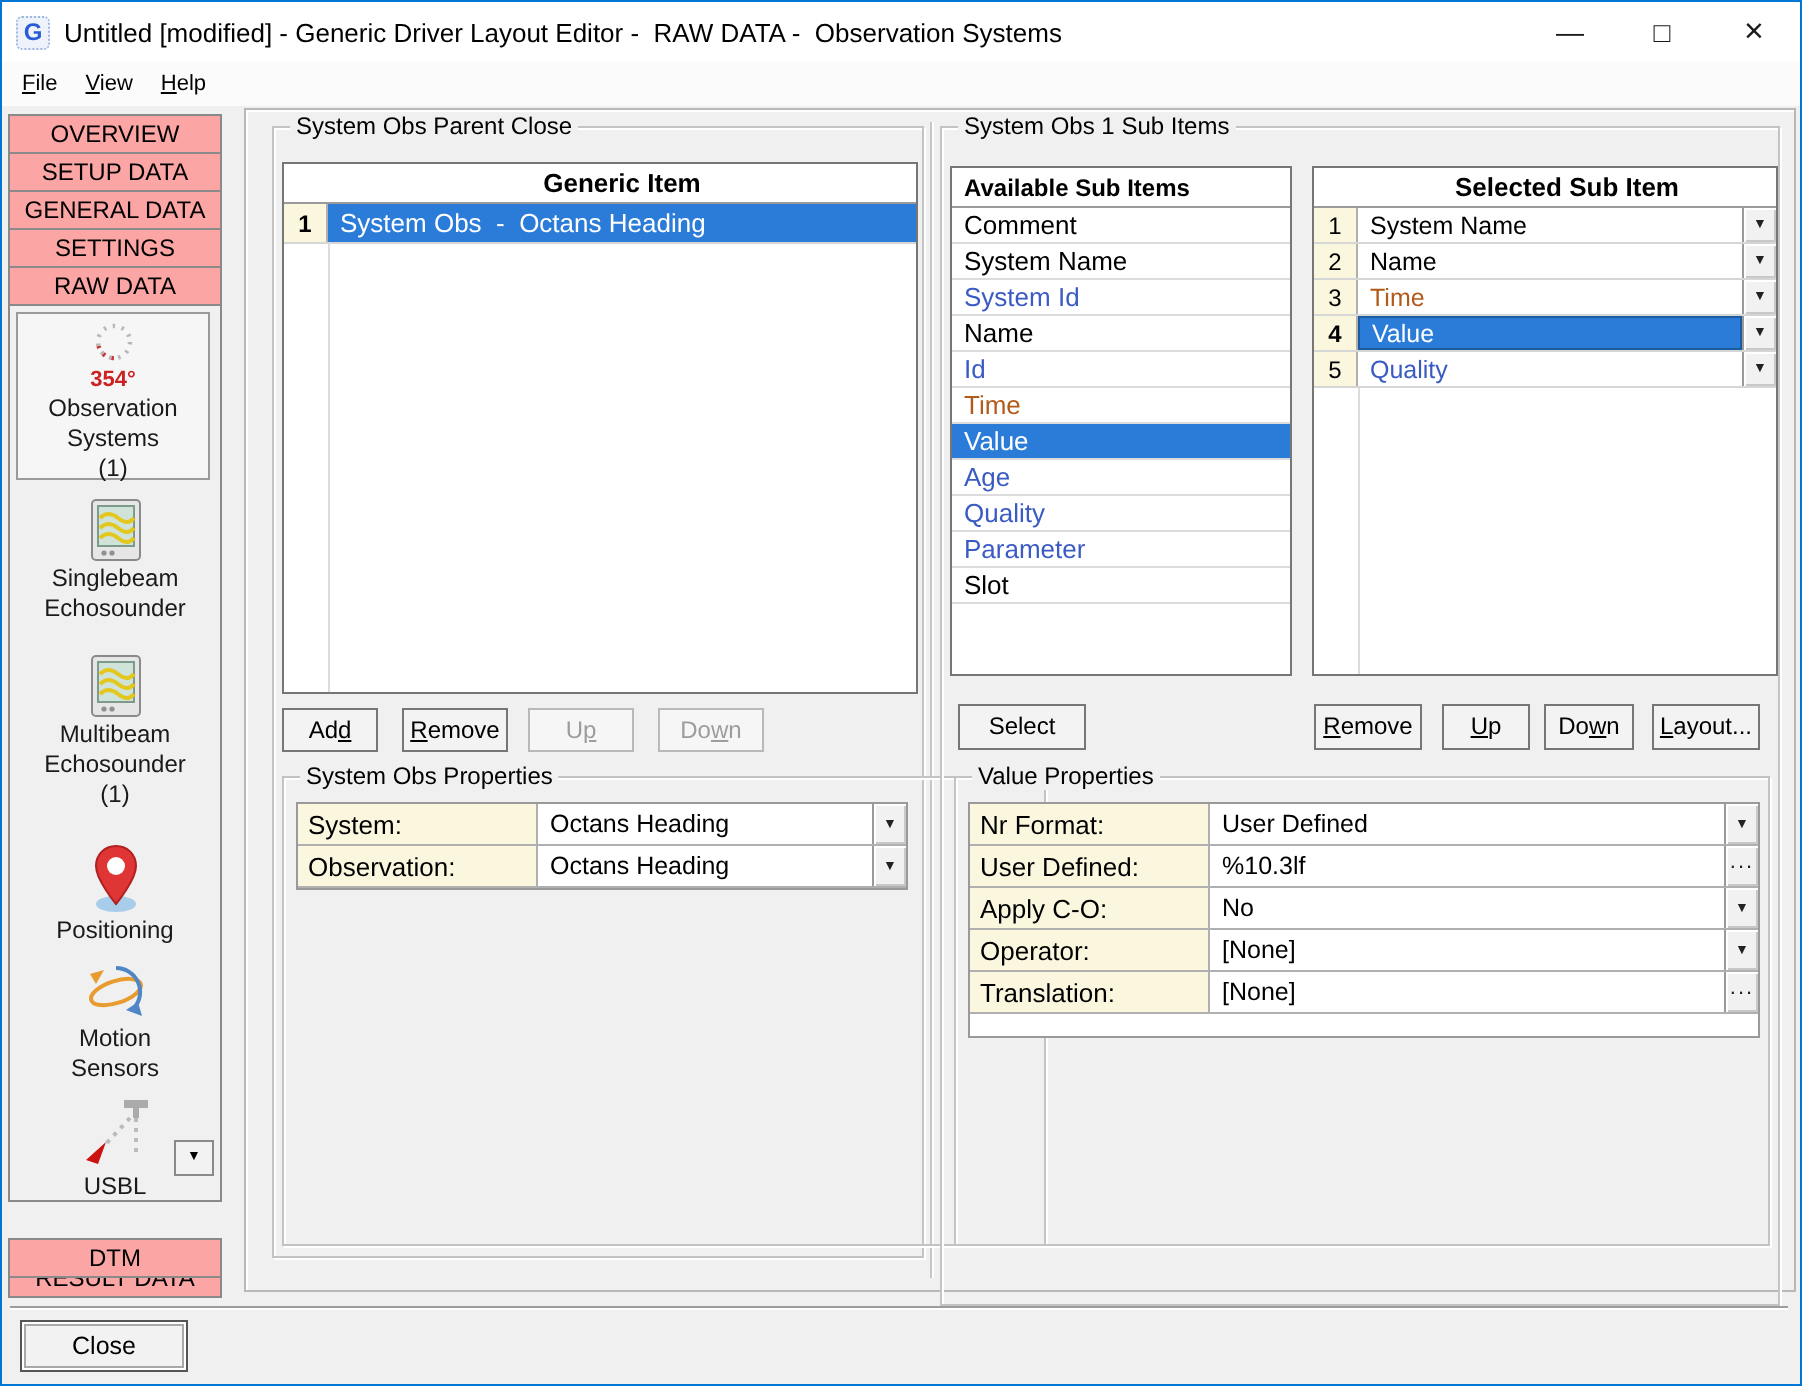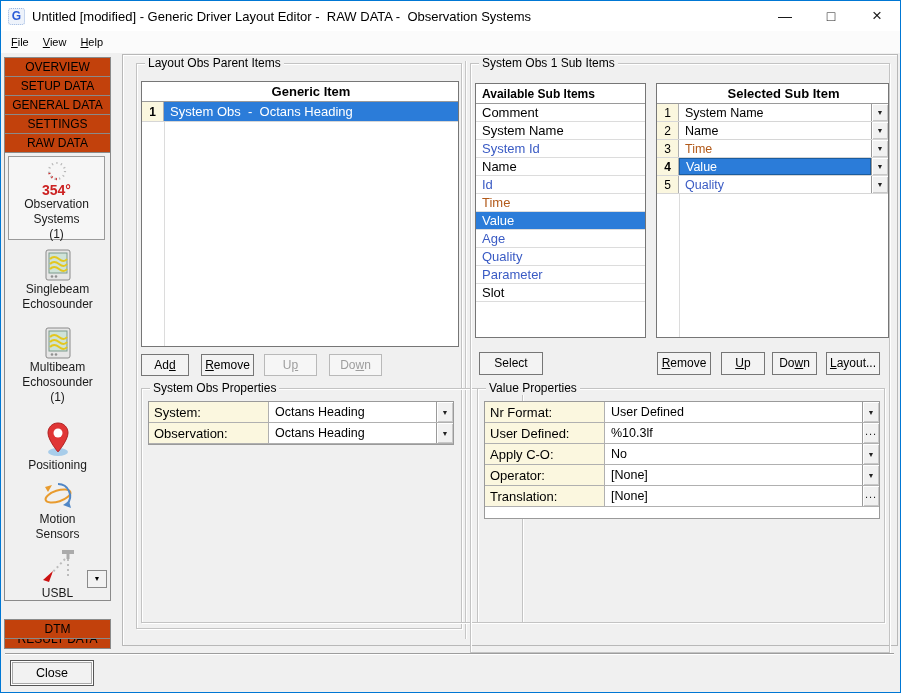--- a/index.html
+++ b/index.html
@@ -25,31 +25,31 @@
   .win-btn { width:46px; height:100%; display:flex; align-items:center; justify-content:center; font-size:14px; color:#1a1a1a; }
   .win-btn.close-glyph { font-size:17px; }
   
   .menubar { height:22px; background:#fbfbfb; display:flex; align-items:center; padding-left:3px; }
   .menu-item { padding:2px 7px; font-size:11px; }
   
   .client { position:relative; height:639px; background:#f0f0f0; }
   
   .nav-btn {
     position:absolute; left:3px; width:107px; height:20px;
-    background:#c2410c; border:1px solid #8a8a8a;
+    background:#fca5a5; border:1px solid #8a8a8a;
     font-size:12px; text-align:center; line-height:18px; padding:0;
     font-family:inherit; color:#000;
   }
   .icon-panel {
     position:absolute; left:3px; top:99px; width:107px; height:449px;
     border:1px solid #8a8a8a; background:#f0f0f0; overflow:hidden;
   }
   .icon-item { position:absolute; left:1px; width:103px; text-align:center; font-size:12px; line-height:15px; color:#1a1a1a; }
   .icon-item.selected { left:3px; width:97px; border:1px solid #9a9a9a; background:#f6f6f6; padding-top:3px; }
-  .icon-badge { color:#cc2222; font-weight:bold; font-size:14px; line-height:14px; }
+  .icon-badge { color:#cc2222; font-weight:bold; font-size:11px; line-height:14px; }
   .icon-glyph { display:block; margin:0 auto 1px auto; }
   .mini-drop {
     position:absolute; left:82px; top:417px; width:20px; height:18px;
     background:#f2f2f2; border:1px solid #8a8a8a; font-size:7px; line-height:14px; text-align:center; padding:0;
   }
   
   .main-panel {
     position:absolute; left:121px; top:1px; width:776px; height:592px;
     background:#f0f0f0; border:1px solid #b8b8b8; box-shadow:inset 1px 1px 0 #fff;
   }
@@ -205,21 +205,21 @@
       <button class="mini-drop"><span>▼</span></button>
     </div>
 
     <button class="nav-btn" style="top:576px">RESULT DATA</button>
     <button class="nav-btn" style="top:566px">DTM</button>
 
     <div class="main-panel">
       <div class="v-divider"></div>
 
       <div class="groupbox" style="left:13px;top:8px;width:326px;height:566px">
-        <div class="group-label">Layout Obs Parent Items</div>
+        <div class="group-label">System Obs Parent Close</div>
 
         <div class="grid" style="left:4px;top:17px;width:318px;height:266px">
           <div class="grid-header">
             <div class="numcol hdr"></div>
             <div class="valcol center">Generic Item</div>
           </div>
           <div class="grid-row">
             <div class="numcol" style="font-weight:bold">1</div>
             <div class="valcol sel">System Obs  -  Octans Heading</div>
           </div>

